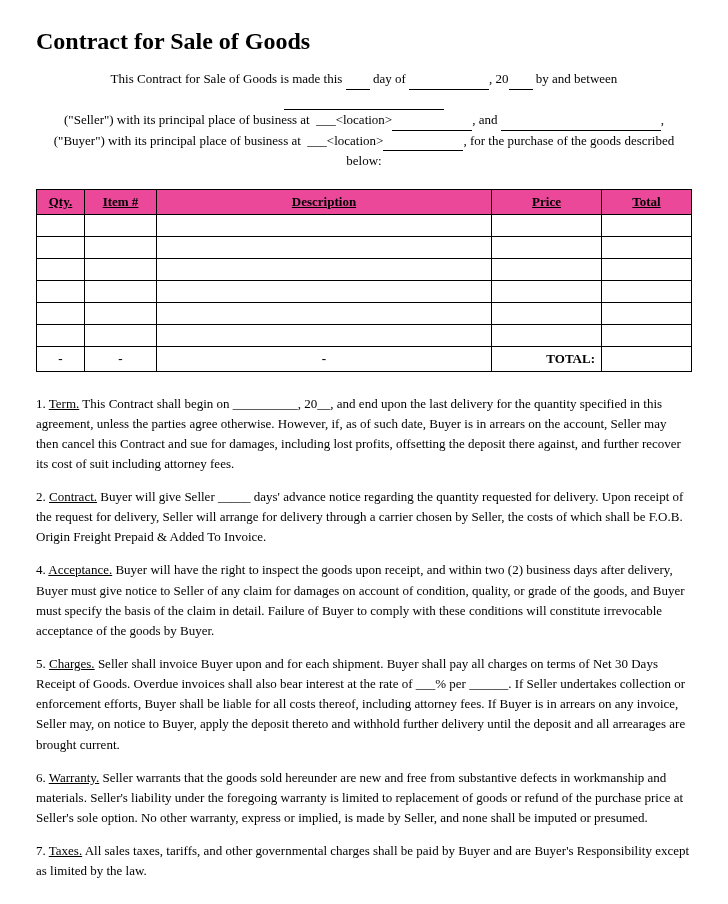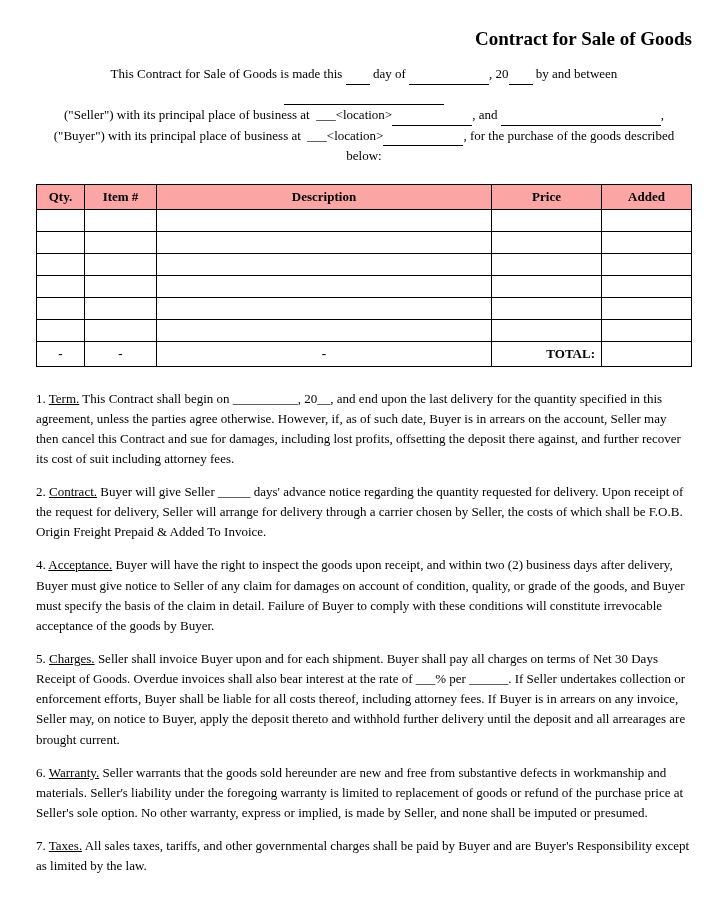--- a/index.html
+++ b/index.html
@@ -10,22 +10,22 @@
     body {
       background: #fff;
       font-family: "Times New Roman", Times, serif;
       font-size: 13px;
       color: #000;
       width: 728px;
       min-height: 904px;
       padding: 28px 36px 28px 36px;
     }
     .page-title {
-      text-align: right;
-      font-size: 19px;
+      text-align: left;
+      font-size: 24px;
       font-weight: bold;
       margin-bottom: 14px;
     }
     .intro-text {
       font-size: 13px;
       line-height: 1.5;
       margin-bottom: 18px;
       text-align: center;
     }
     .blank {
@@ -43,21 +43,22 @@
       border-collapse: collapse;
       margin-bottom: 22px;
     }
     .goods-table th, .goods-table td {
       border: 1px solid #000;
       padding: 4px 6px;
       font-size: 13px;
     }
     .goods-table th {
       font-weight: bold;
-      background: #fca5a5;
+      background: #ec4899;
+      text-decoration: underline;
     }
     .goods-table td {
       height: 22px;
     }
     .goods-table .col-qty { width: 48px; text-align: center; }
     .goods-table .col-item { width: 72px; }
     .goods-table .col-desc { }
     .goods-table .col-price { width: 110px; }
     .goods-table .col-total { width: 90px; }
     .total-row td {
@@ -100,21 +101,21 @@
   &nbsp;___&lt;location&gt;<span class="blank blank-md">&nbsp;&nbsp;&nbsp;&nbsp;&nbsp;&nbsp;</span><span>, for the purchase of the goods described below:</span>
 </div>
 
 <table class="goods-table">
   <thead>
     <tr>
       <th class="col-qty">Qty.</th>
       <th class="col-item">Item #</th>
       <th class="col-desc">Description</th>
       <th class="col-price">Price</th>
-      <th class="col-total">Added</th>
+      <th class="col-total">Total</th>
     </tr>
   </thead>
   <tbody id="table-body">
 
   <tr>
     <td class="col-qty"></td>
     <td class="col-item"></td>
     <td class="col-desc"></td>
     <td class="col-price"></td>
     <td class="col-total"></td>

